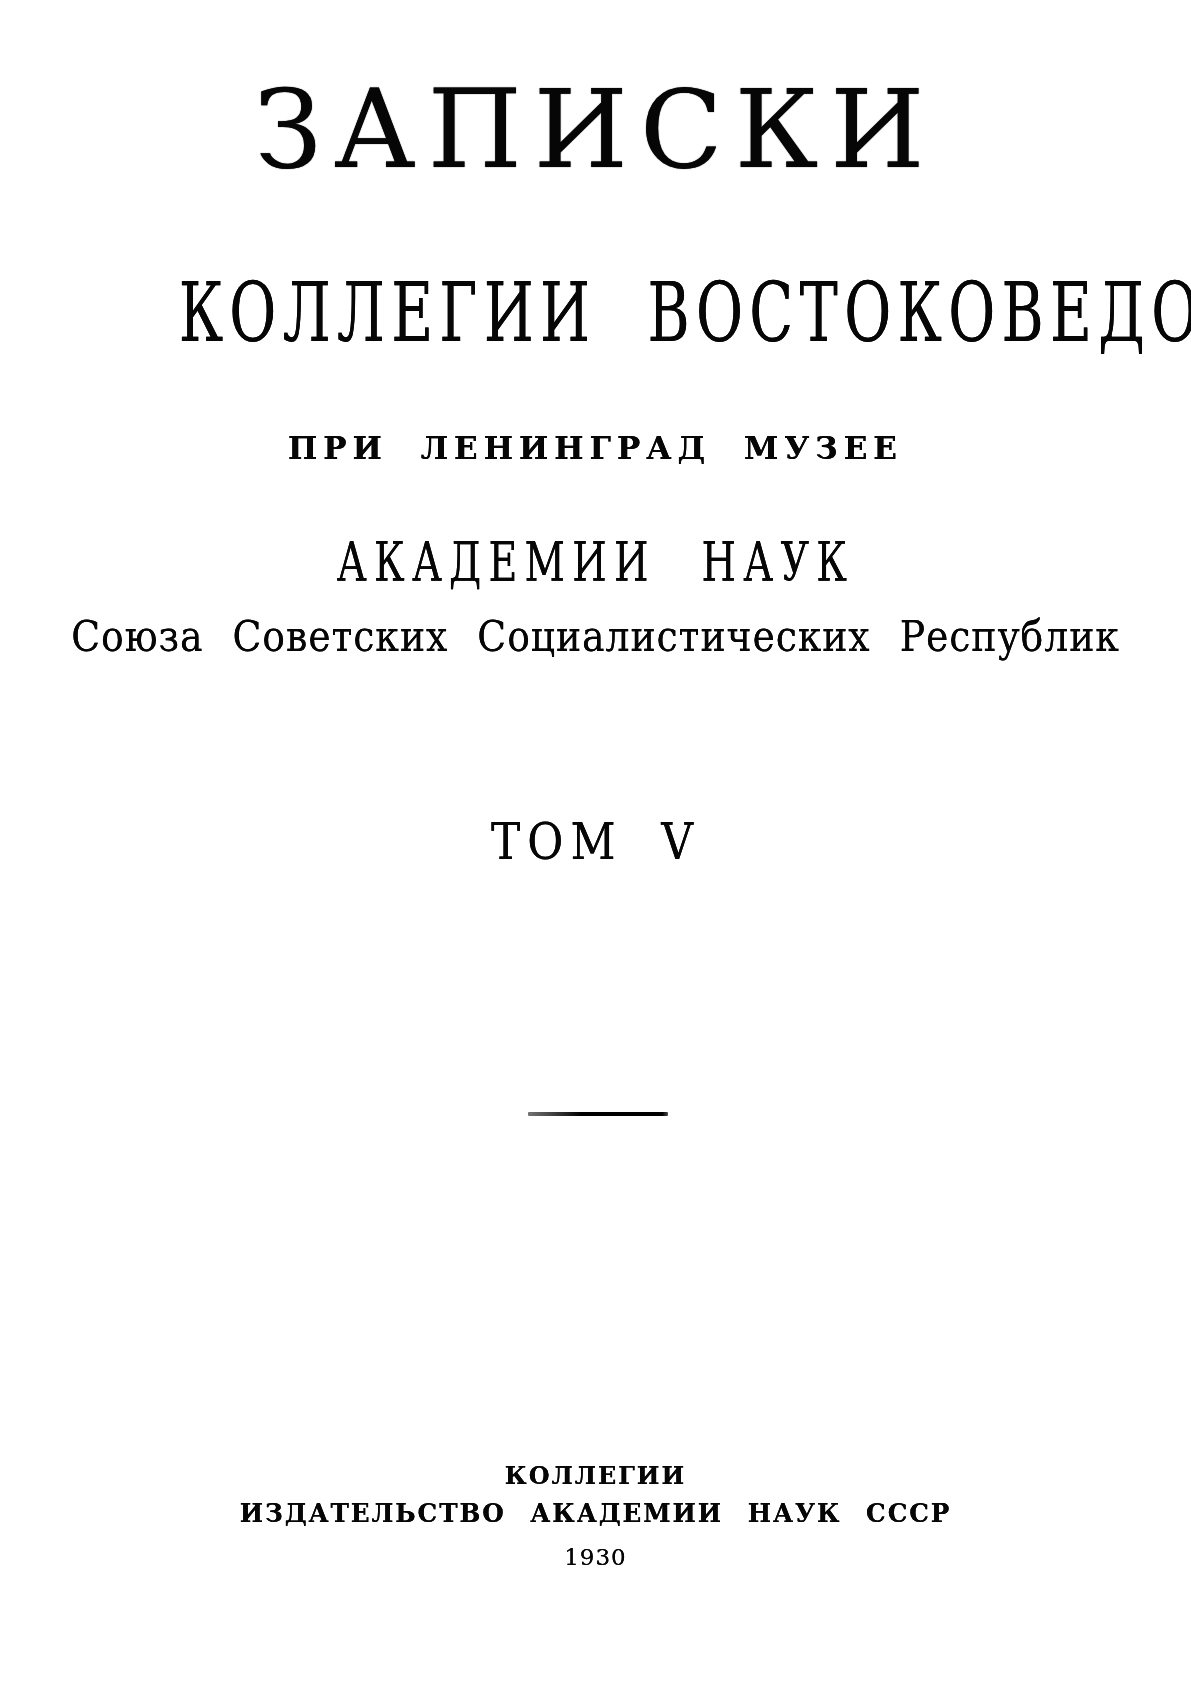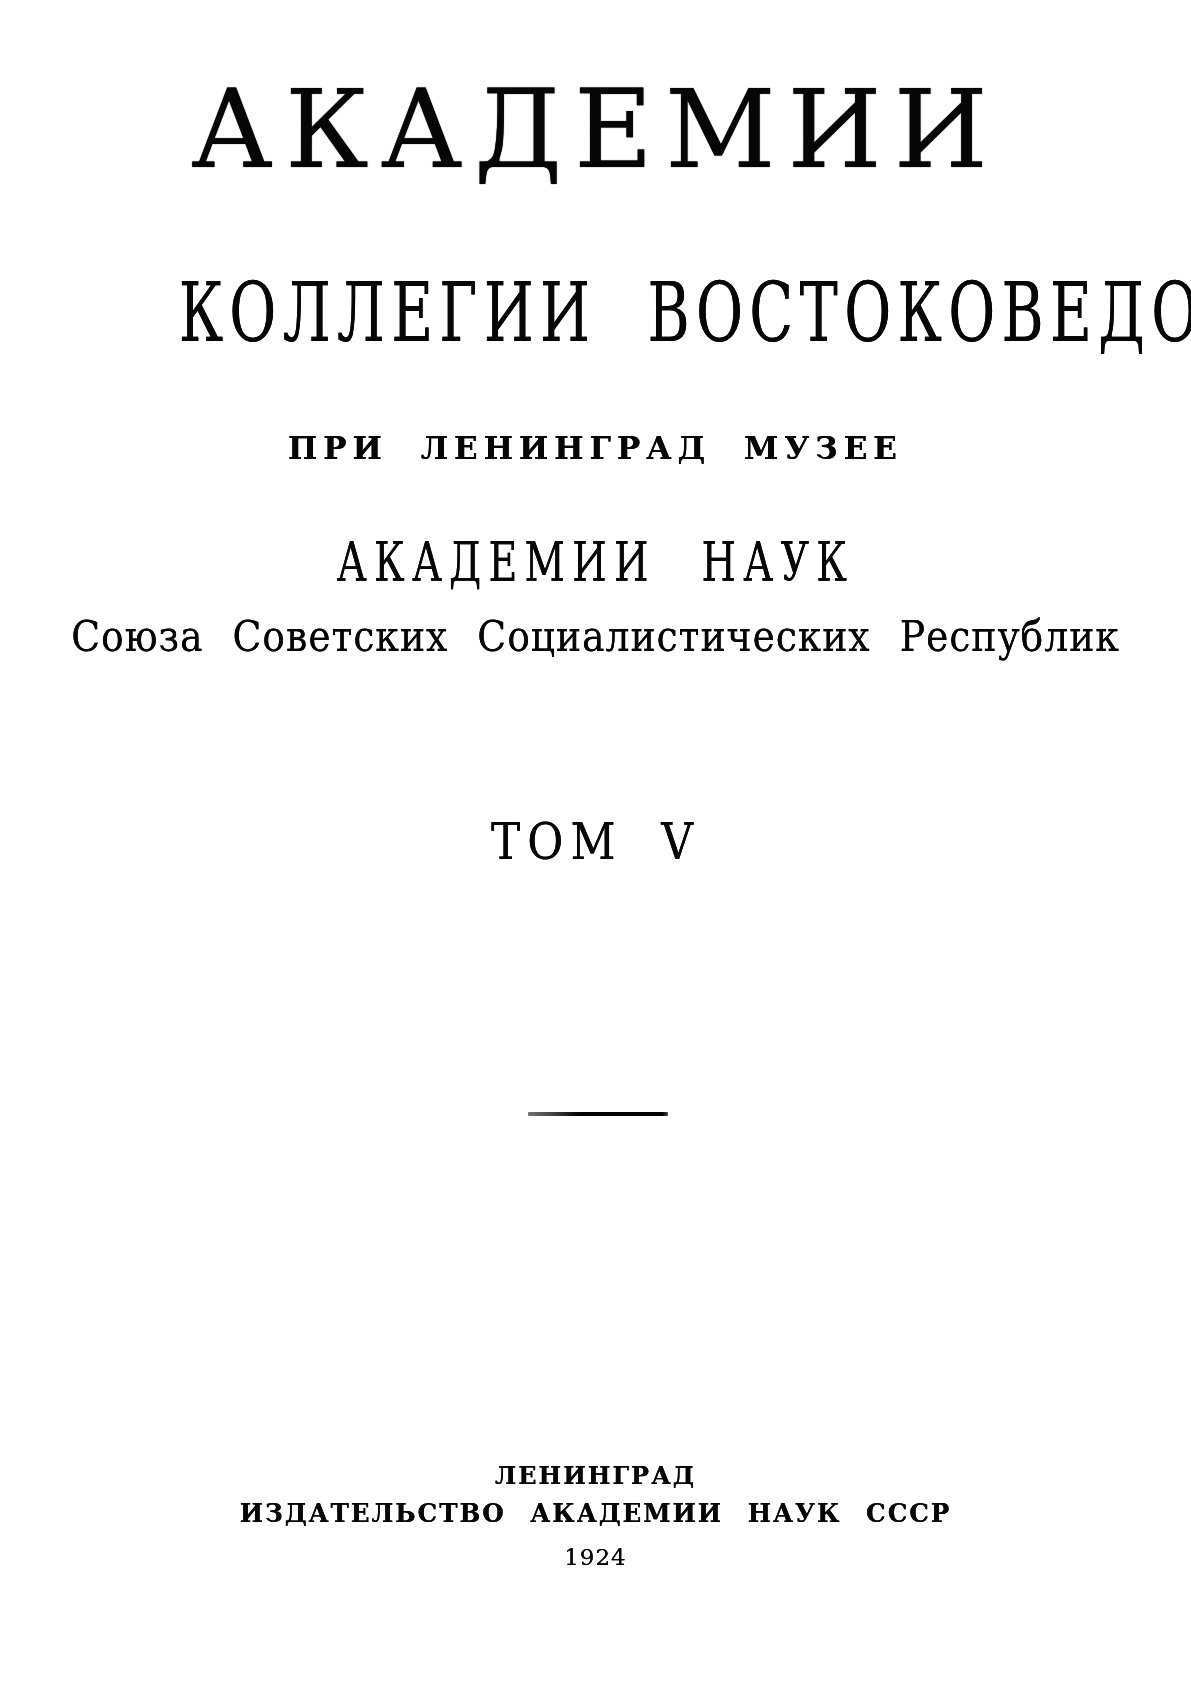--- a/index.html
+++ b/index.html
@@ -118,33 +118,33 @@
     font-weight: 500;
     letter-spacing: 1px;
     text-shadow: 0 0 0.4px #000;
   }
 </style>
 </head>
 <body>
 
 <div class="page">
 
-  <div class="line main-title">АКАДЕМИИ</div>
+  <div class="line main-title">ЗАПИСКИ</div>
 
   <div class="line series-title">КОЛЛЕГИИ ВОСТОКОВЕДОВ</div>
 
   <div class="line museum-line">ПРИ ЛЕНИНГРАД МУЗЕЕ</div>
 
   <div class="line academy-line">АКАДЕМИИ НАУК</div>
 
   <div class="line union-line">Союза Советских Социалистических Республик</div>
 
   <div class="line volume-line">ТОМ V</div>
 
   <div class="divider"></div>
 
   <div>
-    <div class="line imprint-city">ЛЕНИНГРАД</div>
+    <div class="line imprint-city">КОЛЛЕГИИ</div>
     <div class="line imprint-publisher">ИЗДАТЕЛЬСТВО АКАДЕМИИ НАУК СССР</div>
-    <div class="line imprint-year">1924</div>
+    <div class="line imprint-year">1930</div>
   </div>
 
 </div>
 
 </body></html>

